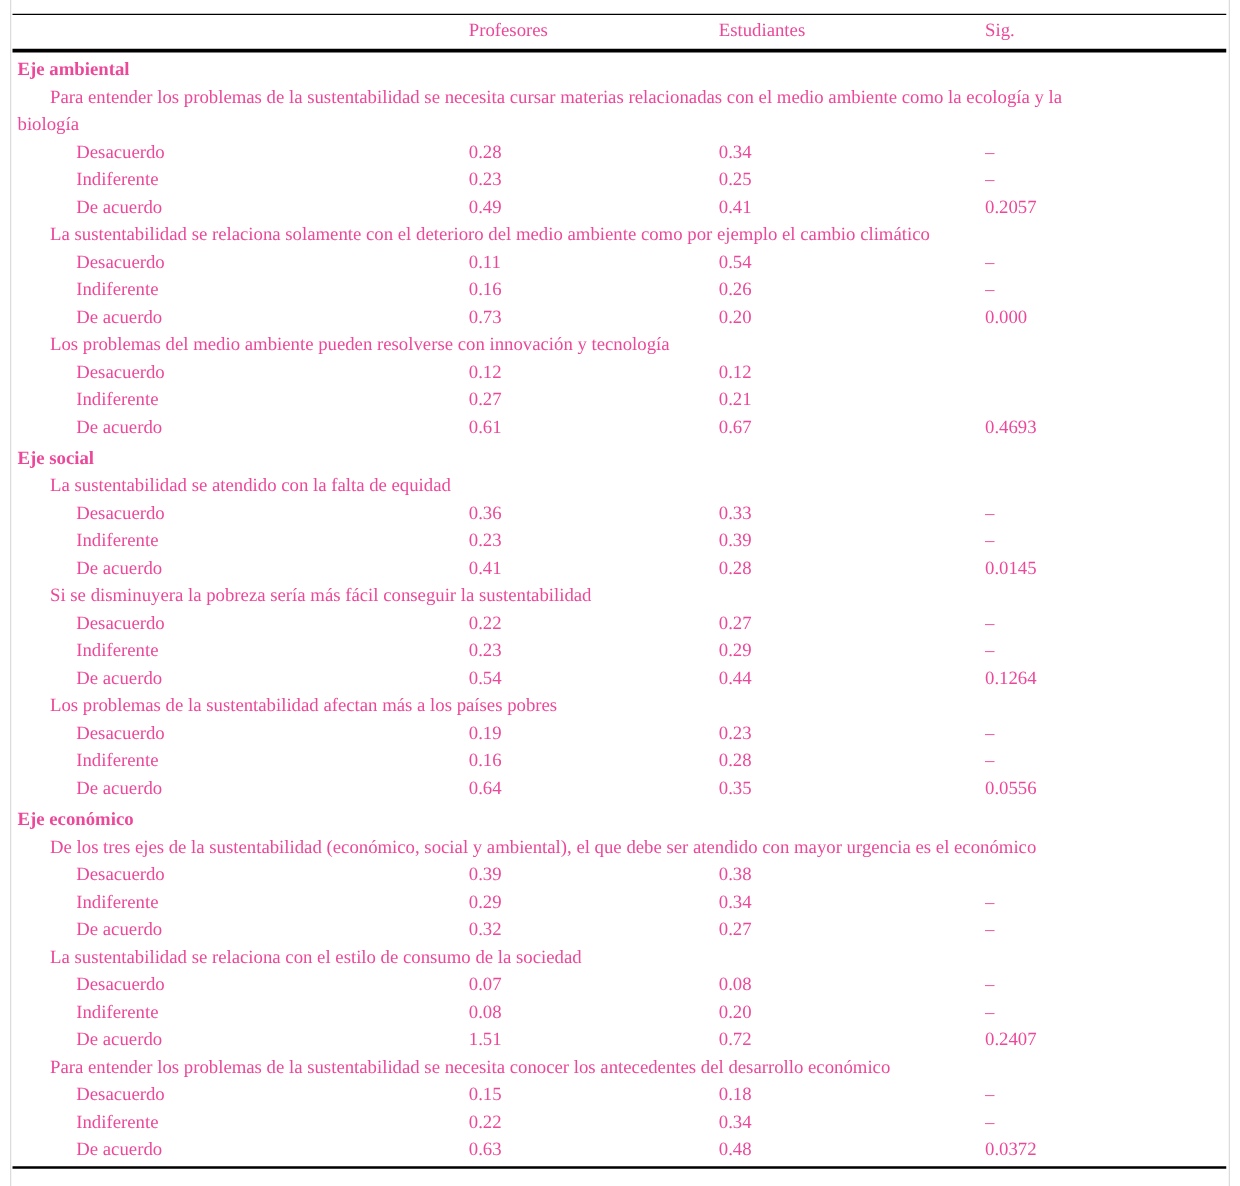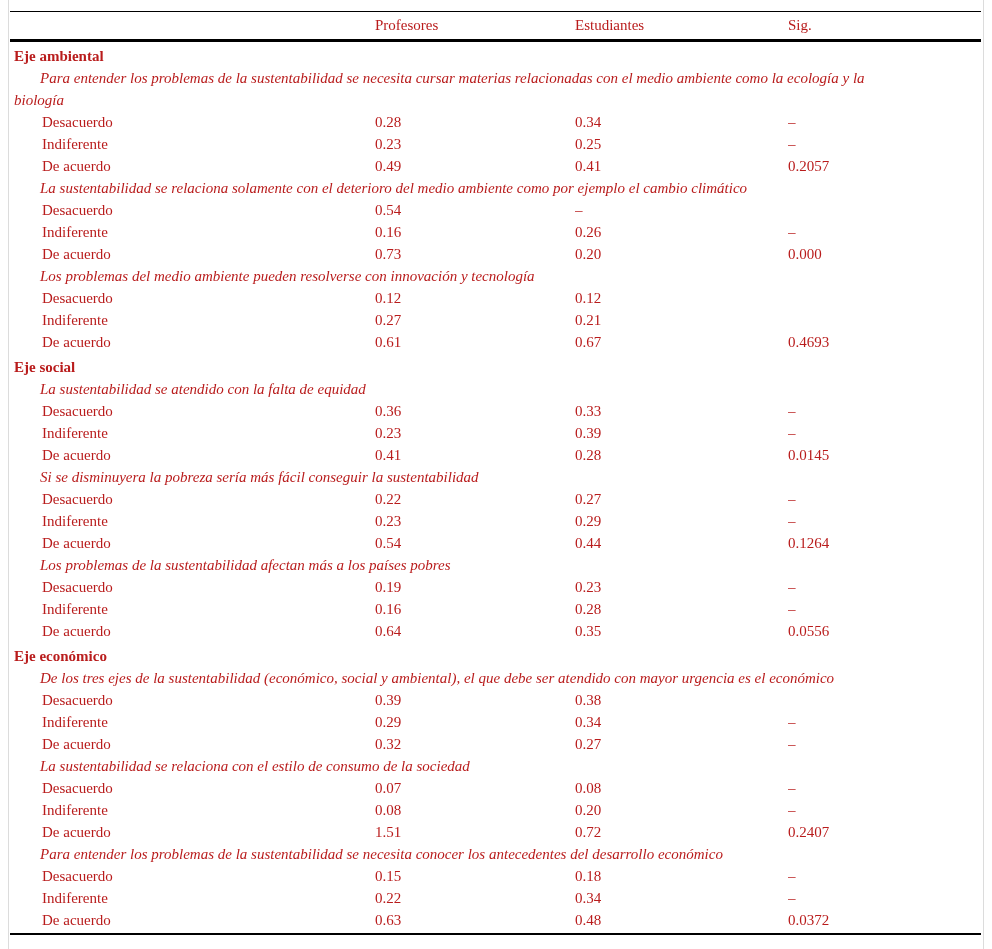--- a/index.html
+++ b/index.html
@@ -2,21 +2,21 @@
 <html><head>
 <meta charset="utf-8">
 <style>
   * { box-sizing: border-box; }
   html, body { margin: 0; padding: 0; background: #ffffff; }
   .page {
     position: relative;
     width: 992px;
     height: 949px;
     background: #ffffff;
-    color: #b91c1c;
+    color: #ec4899;
     font-family: "Liberation Serif", "DejaVu Serif", serif;
     overflow: hidden;
   }
   .edge { position: absolute; top: 0; bottom: 0; width: 1px; background: #dcdcdc; }
   .edge-left { left: 8px; }
   .edge-right { left: 983px; }
   .table { position: absolute; left: 10px; top: 11px; width: 971px; }
   .header-row {
     display: grid;
     grid-template-columns: 365px 200px 213px 1fr;
@@ -31,33 +31,32 @@
     border-bottom: 2px solid #000;
     padding-bottom: 2px;
   }
   .section-title {
     font-weight: bold;
     padding: 3px 0 0 4px;
     line-height: 22px;
     height: 25px;
   }
   .statement {
-    font-style: italic;
     padding-left: 4px;
     text-indent: 26px;
     line-height: 22px;
     white-space: pre-wrap;
   }
   .row {
     display: grid;
     grid-template-columns: 365px 200px 213px 1fr;
     height: 22px;
     line-height: 22px;
   }
-  .row .label { padding-left: 32px; }
+  .row .label { padding-left: 51px; }
   .c { overflow: hidden; white-space: nowrap; }
 </style>
 </head>
 <body>
 
 <div class="page">
   <div class="edge edge-left"></div>
   <div class="edge edge-right"></div>
 
   <div class="table">
@@ -90,20 +89,21 @@
       <div class="row">
         <div class="c label">De acuerdo</div>
         <div class="c">0.49</div>
         <div class="c">0.41</div>
         <div class="c">0.2057</div>
       </div>
 
       <div class="statement">La sustentabilidad se relaciona solamente con el deterioro del medio ambiente como por ejemplo el cambio climático</div>
       <div class="row">
         <div class="c label">Desacuerdo</div>
+        <div class="c">0.11</div>
         <div class="c">0.54</div>
         <div class="c">–</div>
       </div>
       <div class="row">
         <div class="c label">Indiferente</div>
         <div class="c">0.16</div>
         <div class="c">0.26</div>
         <div class="c">–</div>
       </div>
       <div class="row">

